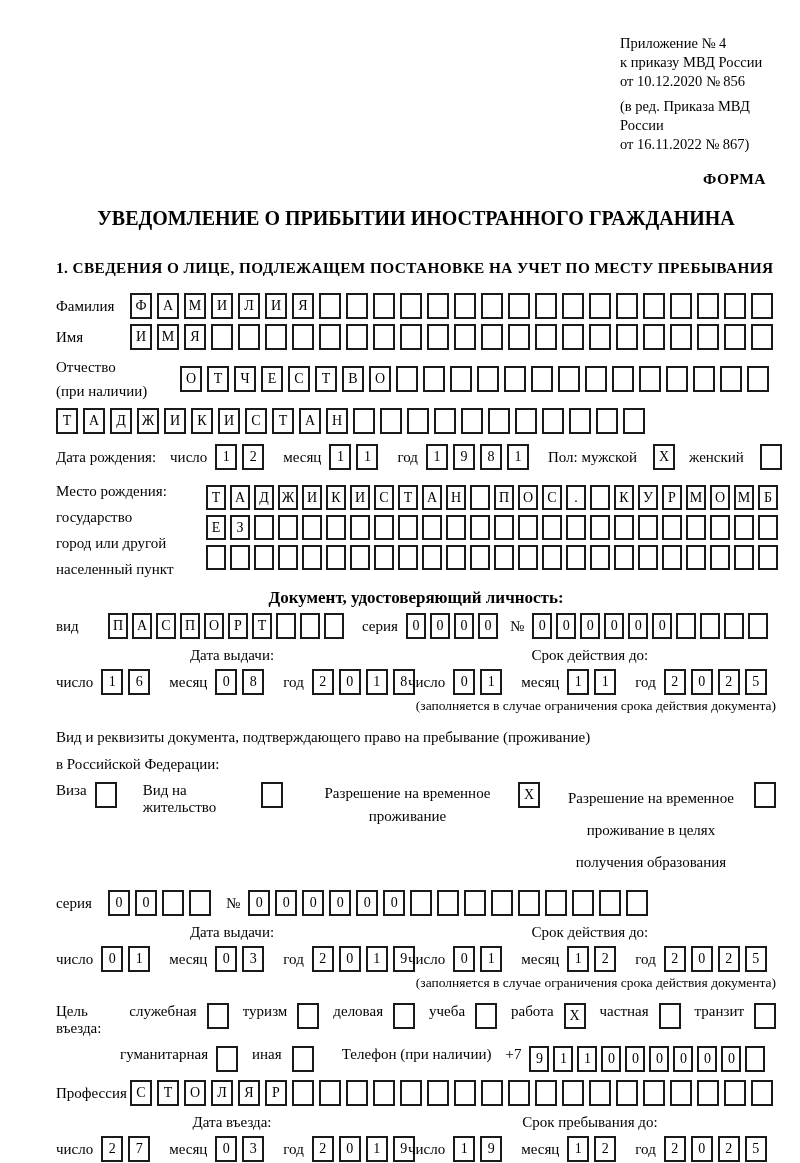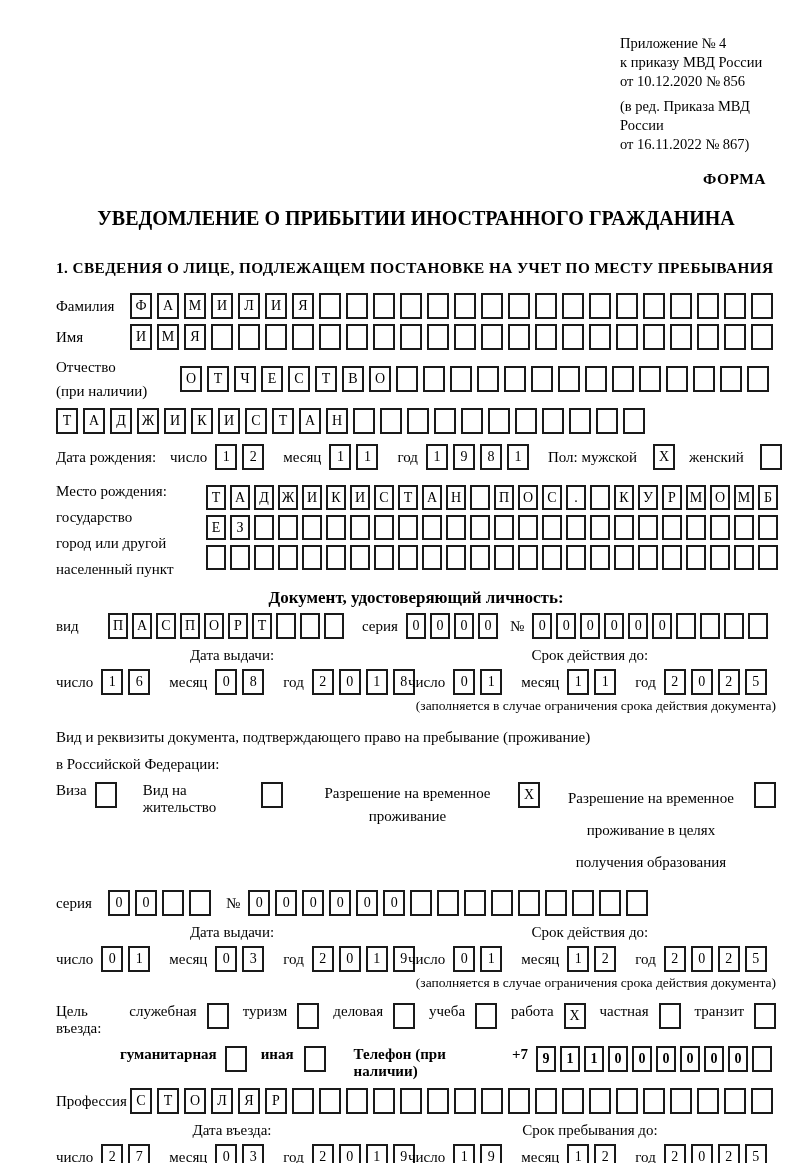--- a/index.html
+++ b/index.html
@@ -58,21 +58,21 @@
   .intro{ line-height:27px; margin-top:10px; }
 
   
   .visa-row{ display:flex; align-items:flex-start; margin-top:4px; }
   .wrap2{ width:205px; text-align:center; line-height:23px; flex:none; margin-left:22px; }
   .wrap3{ width:190px; text-align:center; line-height:32px; flex:none; margin-left:16px; }
   .cb{ flex:none; margin-left:8px; }
   .cb .cell{ margin-right:0; }
 
   .purpose-row{ display:flex; align-items:flex-start; margin-top:12px; }
-  .purpose2{ margin-left:64px; margin-top:9px;font-weight:bold; }
+  .purpose2{ margin-left:64px; margin-top:9px; }
   .phone-lbl{ margin:0 14px 0 28px; }
   .plus7{ margin-right:8px; }
 </style>
 </head>
 <body>
 
 <div class="page">
 
   <div class="appendix">
     <div>Приложение № 4</div>

